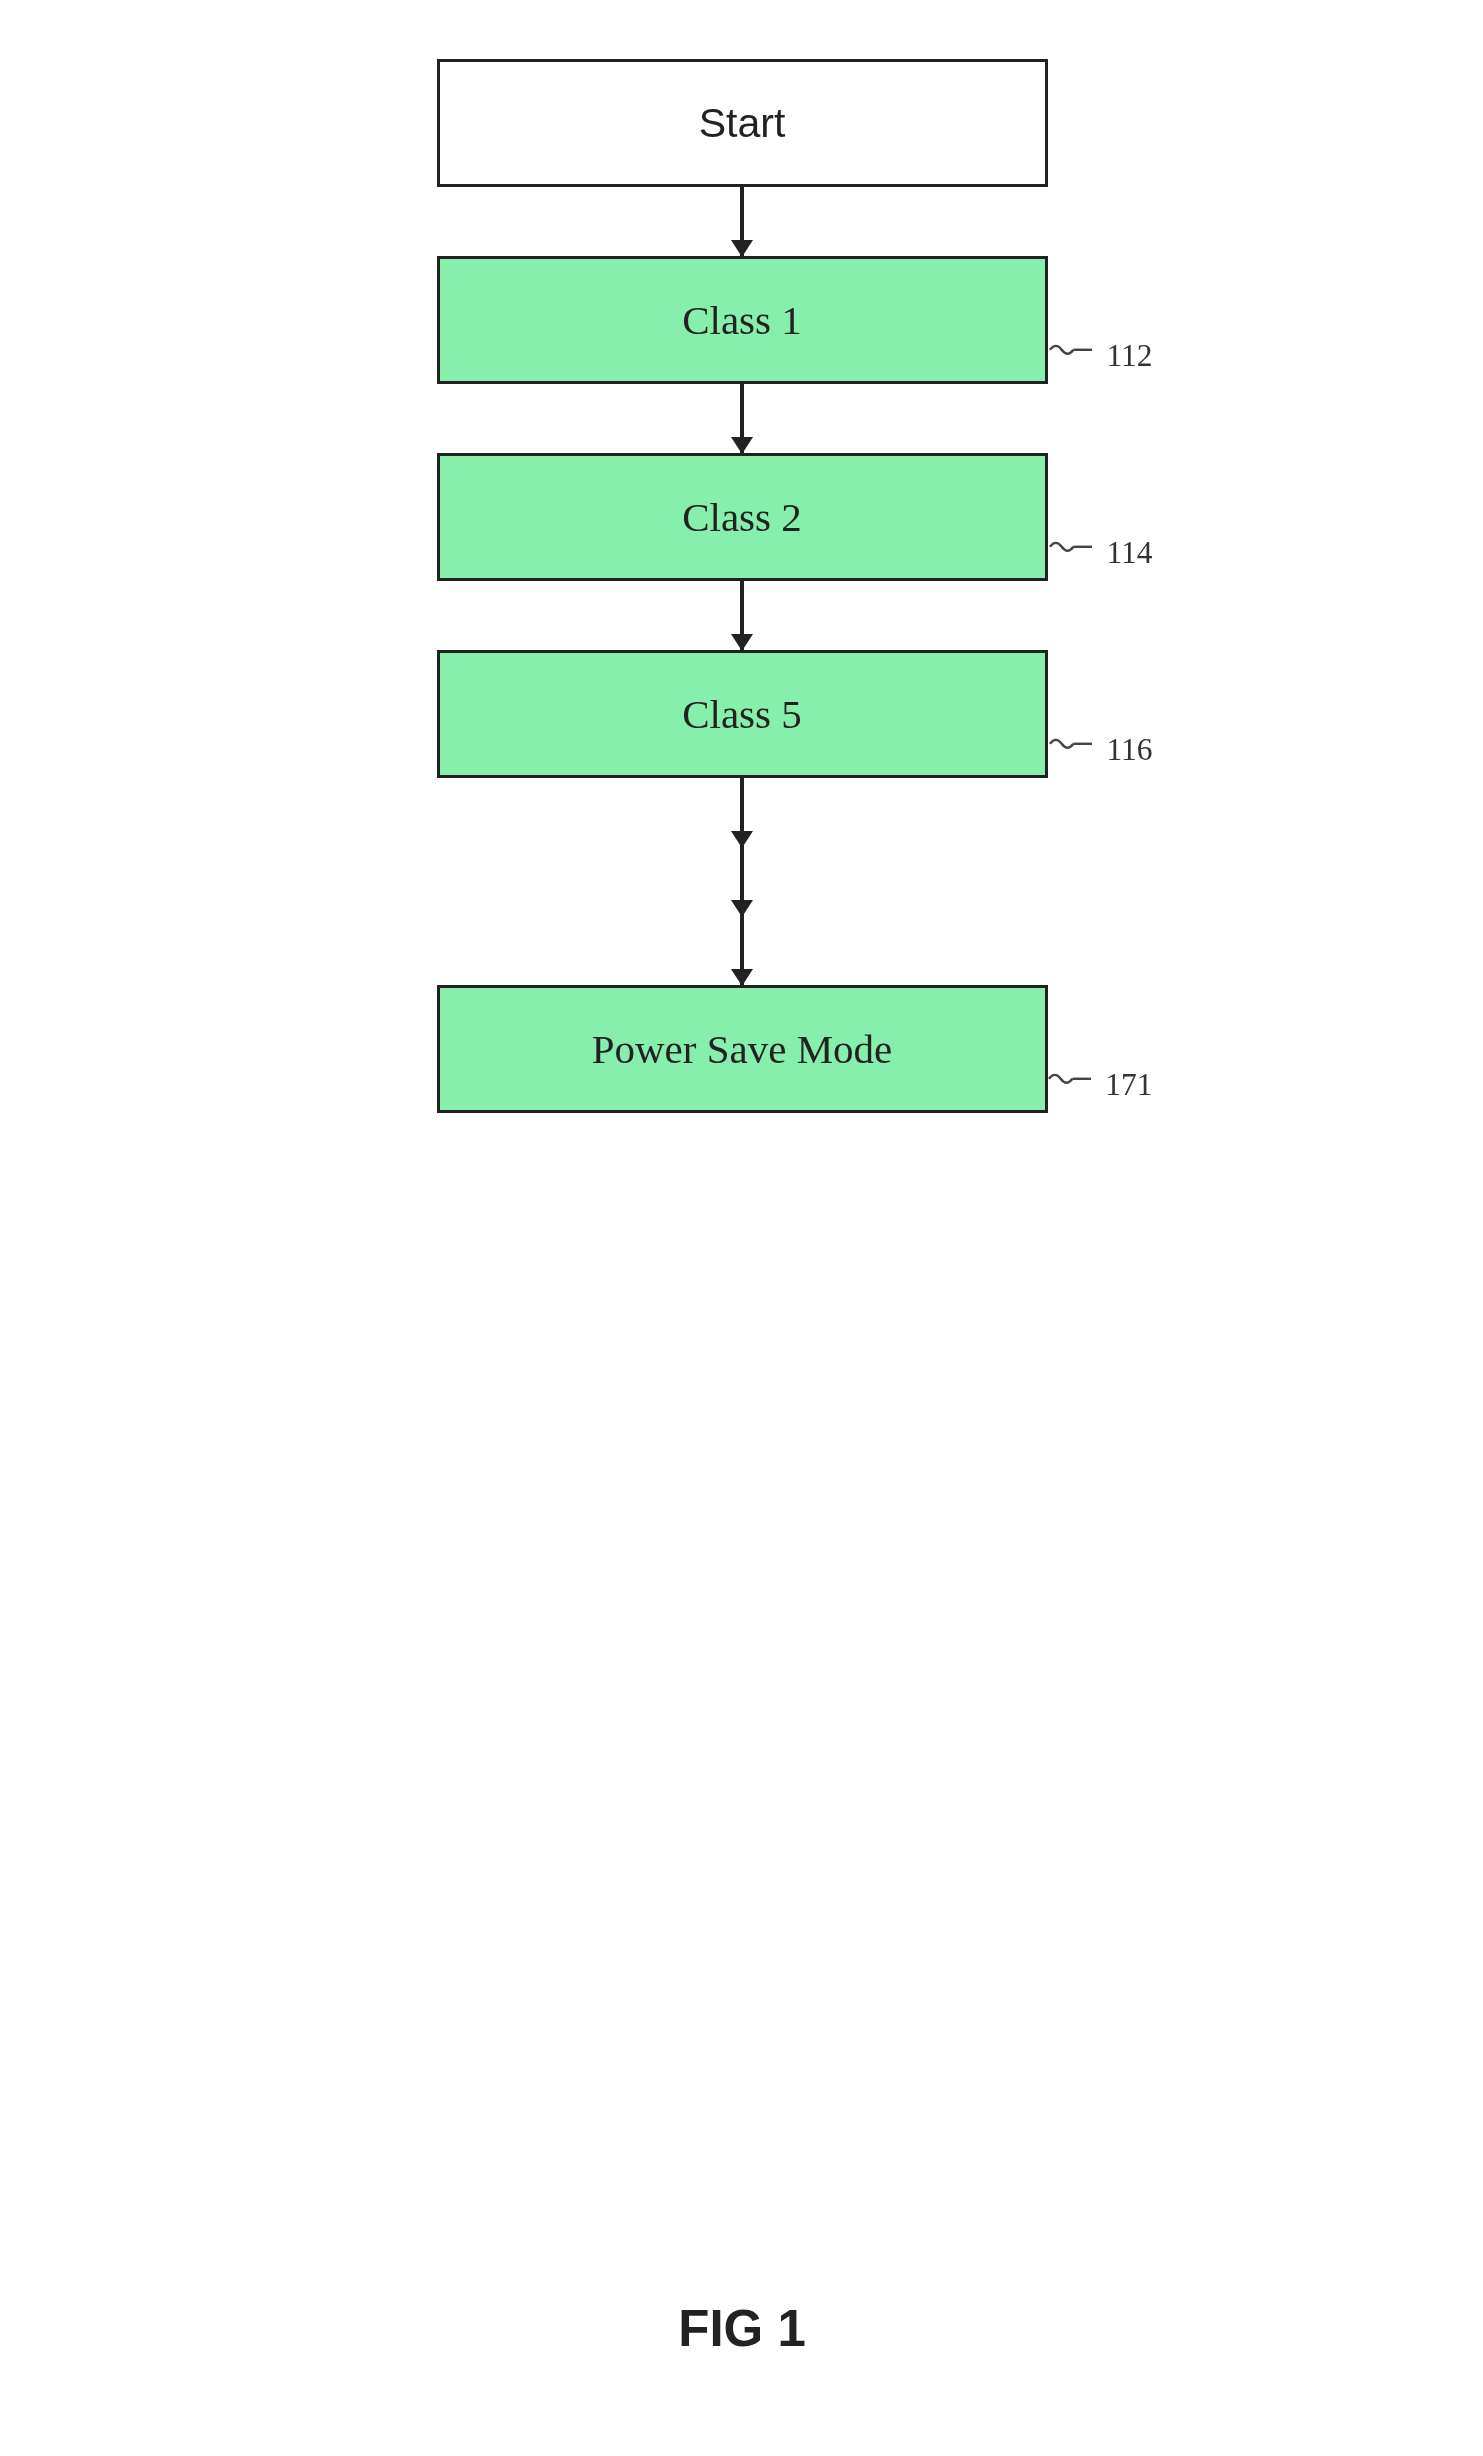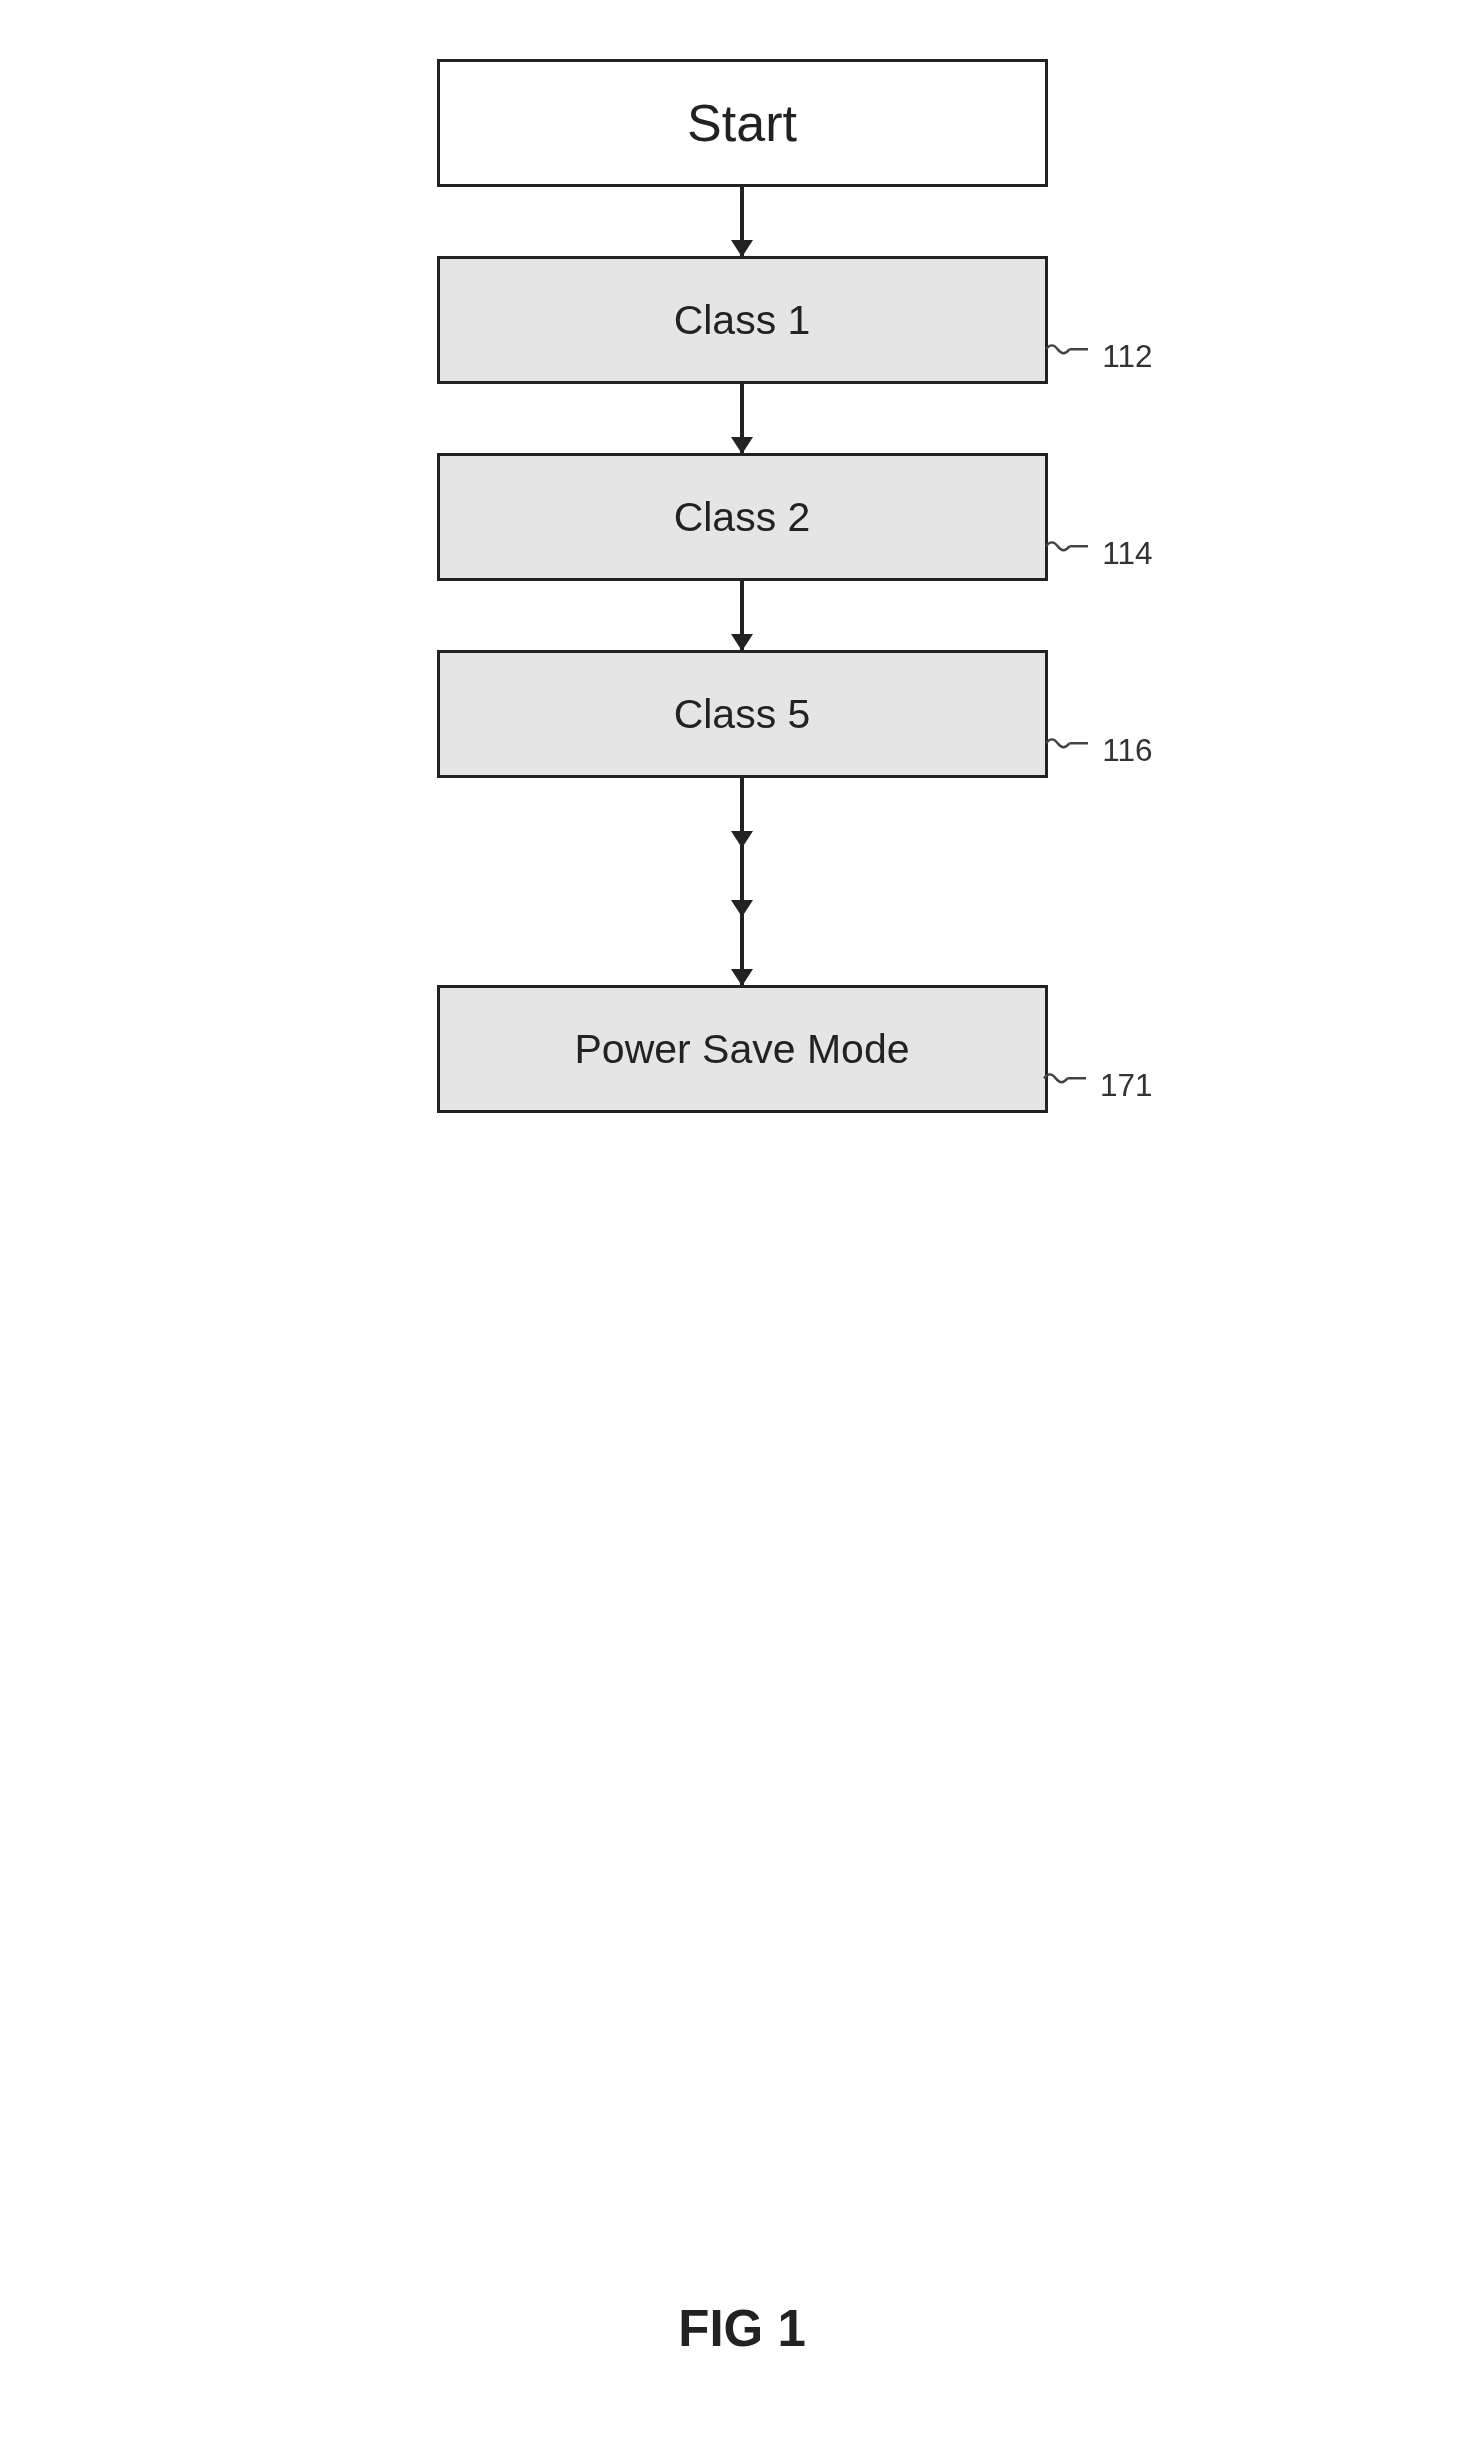--- a/index.html
+++ b/index.html
@@ -23,22 +23,23 @@
     }
     .box {
       border: 3px solid #222;
       width: 611px;
       height: 128px;
       display: flex;
       align-items: center;
       justify-content: center;
       font-size: 41px;
       color: #222;
-      background: #e5e5e5;
+      background: #86efac;
       position: relative;
+      font-family: Liberation Serif, serif;
     }
     .squiggle-label {
       position: absolute;
       right: -108px;
       top: 50%;
       transform: translateY(-50%);
       display: flex;
       align-items: flex-start;
       gap: 14px;
       margin-top: 36px;
@@ -69,21 +70,21 @@
       border-right: 11.8px solid transparent;
       border-top: 17.7px solid #222;
     }
     .start-box {
       border: 3px solid #222;
       width: 611px;
       height: 128px;
       display: flex;
       align-items: center;
       justify-content: center;
-      font-size: 52px;
+      font-size: 41px;
       color: #222;
       background: #fff;
     }
     .fig-label {
       position: absolute;
       bottom: 99px;
       left: 50%;
       transform: translateX(-50%);
       font-size: 51px;
       color: #222;

